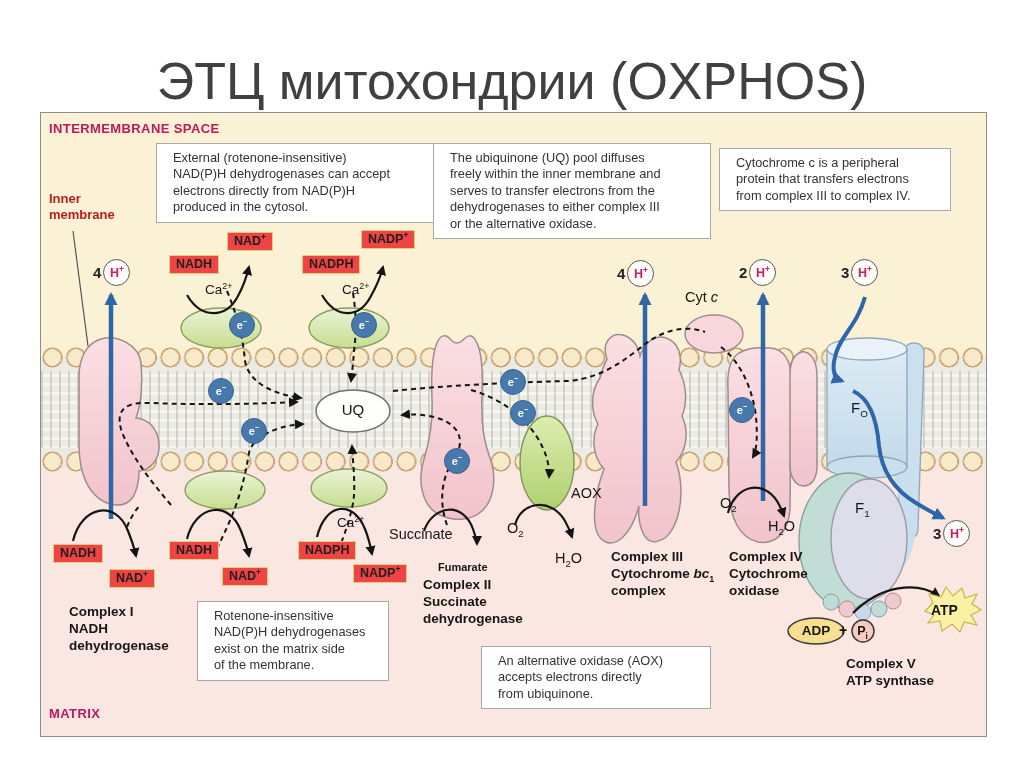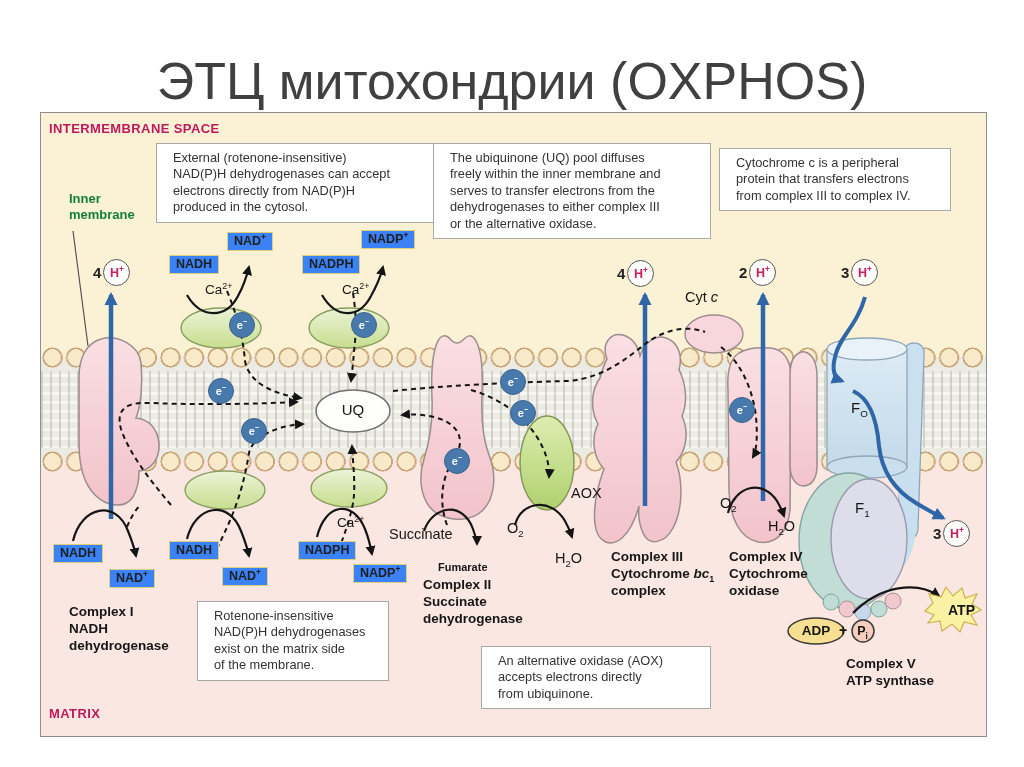--- a/index.html
+++ b/index.html
@@ -19,24 +19,24 @@
      background-size:23.6px 27px;background-repeat:repeat-x;}
   .mem-heads.top{top:231px;background-color:transparent;
      background-image:radial-gradient(circle at 11.5px 13.5px, #F8E9C9 0 8.2px, #C9A67A 8.4px 9.9px, rgba(0,0,0,0) 10.2px),
                       linear-gradient(#FBF1D5 0 50%, #EBEBE4 50% 100%);}
   .mem-heads.bottom{top:335px;
      background-image:radial-gradient(circle at 11.5px 13.5px, #F8E9C9 0 8.2px, #C9A67A 8.4px 9.9px, rgba(0,0,0,0) 10.2px),
                       linear-gradient(#EBEBE4 0 50%, #FBE7E2 50% 100%);}
   svg.art{position:absolute;left:0;top:0;width:945px;height:623px;}
   .lbl{position:absolute;color:#1b1b1b;}
   .region{font-weight:700;font-size:13px;letter-spacing:.4px;color:#be185d;}
-  .mlabel{font-weight:700;font-size:13px;line-height:1.2;white-space:pre-line;color:#15803d;margin-left:20px;}
+  .mlabel{font-weight:700;font-size:13px;line-height:1.2;white-space:pre-line;color:#b91c1c;}
   .callout{position:absolute;background:#fff;border:1px solid #a8a8a8;padding:6px 16px;
            font-size:12.8px;line-height:1.28;color:#333;white-space:pre-line;}
-  .chip{position:absolute;background:#3b82f6;border:1px solid #DECF7F;padding:1px 6px 2px;
+  .chip{position:absolute;background:#ef4444;border:1px solid #DECF7F;padding:1px 6px 2px;
         font-size:12.5px;font-weight:700;color:#1f1f1f;white-space:nowrap;}
   .cxlabel{position:absolute;font-weight:700;font-size:13.5px;line-height:1.25;color:#161616;}
   .small{position:absolute;font-size:13.5px;color:#161616;white-space:nowrap;}
   .hplus{position:absolute;display:flex;align-items:center;gap:2px;
          font-size:15px;font-weight:600;color:#222;}
   .hcirc{display:inline-flex;width:25px;height:25px;border:1.6px solid #565656;border-radius:50%;
          background:#FDFDFA;color:#CE1C5F;font-weight:700;font-size:12.5px;
          align-items:center;justify-content:center;}
   .ebadge{position:absolute;width:24px;height:24px;border-radius:50%;background:#4879AC;
           border:1px solid #39628C;color:#fff;font-size:11px;font-weight:700;
@@ -308,21 +308,21 @@
     <div class="small" style="left:514px;top:437px;font-size:14.5px;">H<sub>2</sub>O</div>
     <div class="small" style="left:530px;top:372px;font-size:14.5px;">AOX</div>
     <div class="small" style="left:679px;top:382px;font-size:14.5px;">O<sub>2</sub></div>
     <div class="small" style="left:727px;top:405px;font-size:14.5px;">H<sub>2</sub>O</div>
     <div class="small" style="left:644px;top:176px;font-size:14.5px;">Cyt <i>c</i></div>
     <div class="small" style="left:810px;top:286px;font-size:15px;">F<sub>O</sub></div>
     <div class="small" style="left:814px;top:386px;font-size:15px;">F<sub>1</sub></div>
     <div class="small" style="left:753px;top:510px;width:44px;text-align:center;font-weight:700;font-size:13.5px;">ADP</div>
     <div class="small" style="left:798px;top:509px;font-weight:700;font-size:14px;">+</div>
     <div class="small" style="left:812px;top:511px;width:19px;text-align:center;font-weight:700;font-size:12.5px;">P<sub>i</sub></div>
-    <div class="small" style="left:890px;top:489px;width:44px;text-align:right;font-weight:700;font-size:14px;">ATP</div>
+    <div class="small" style="left:890px;top:489px;width:44px;text-align:left;font-weight:700;font-size:14px;">ATP</div>
 
     <div class="cxlabel" style="left:28px;top:491px;">Complex I<br>NADH<br>dehydrogenase</div>
     <div class="cxlabel" style="left:382px;top:464px;">Complex II<br>Succinate<br>dehydrogenase</div>
     <div class="cxlabel" style="left:570px;top:436px;">Complex III<br>Cytochrome <i>bc</i><sub>1</sub><br>complex</div>
     <div class="cxlabel" style="left:688px;top:436px;">Complex IV<br>Cytochrome<br>oxidase</div>
     <div class="cxlabel" style="left:805px;top:543px;">Complex V<br>ATP synthase</div>
   </div>
 </div>
 
 </body></html>

